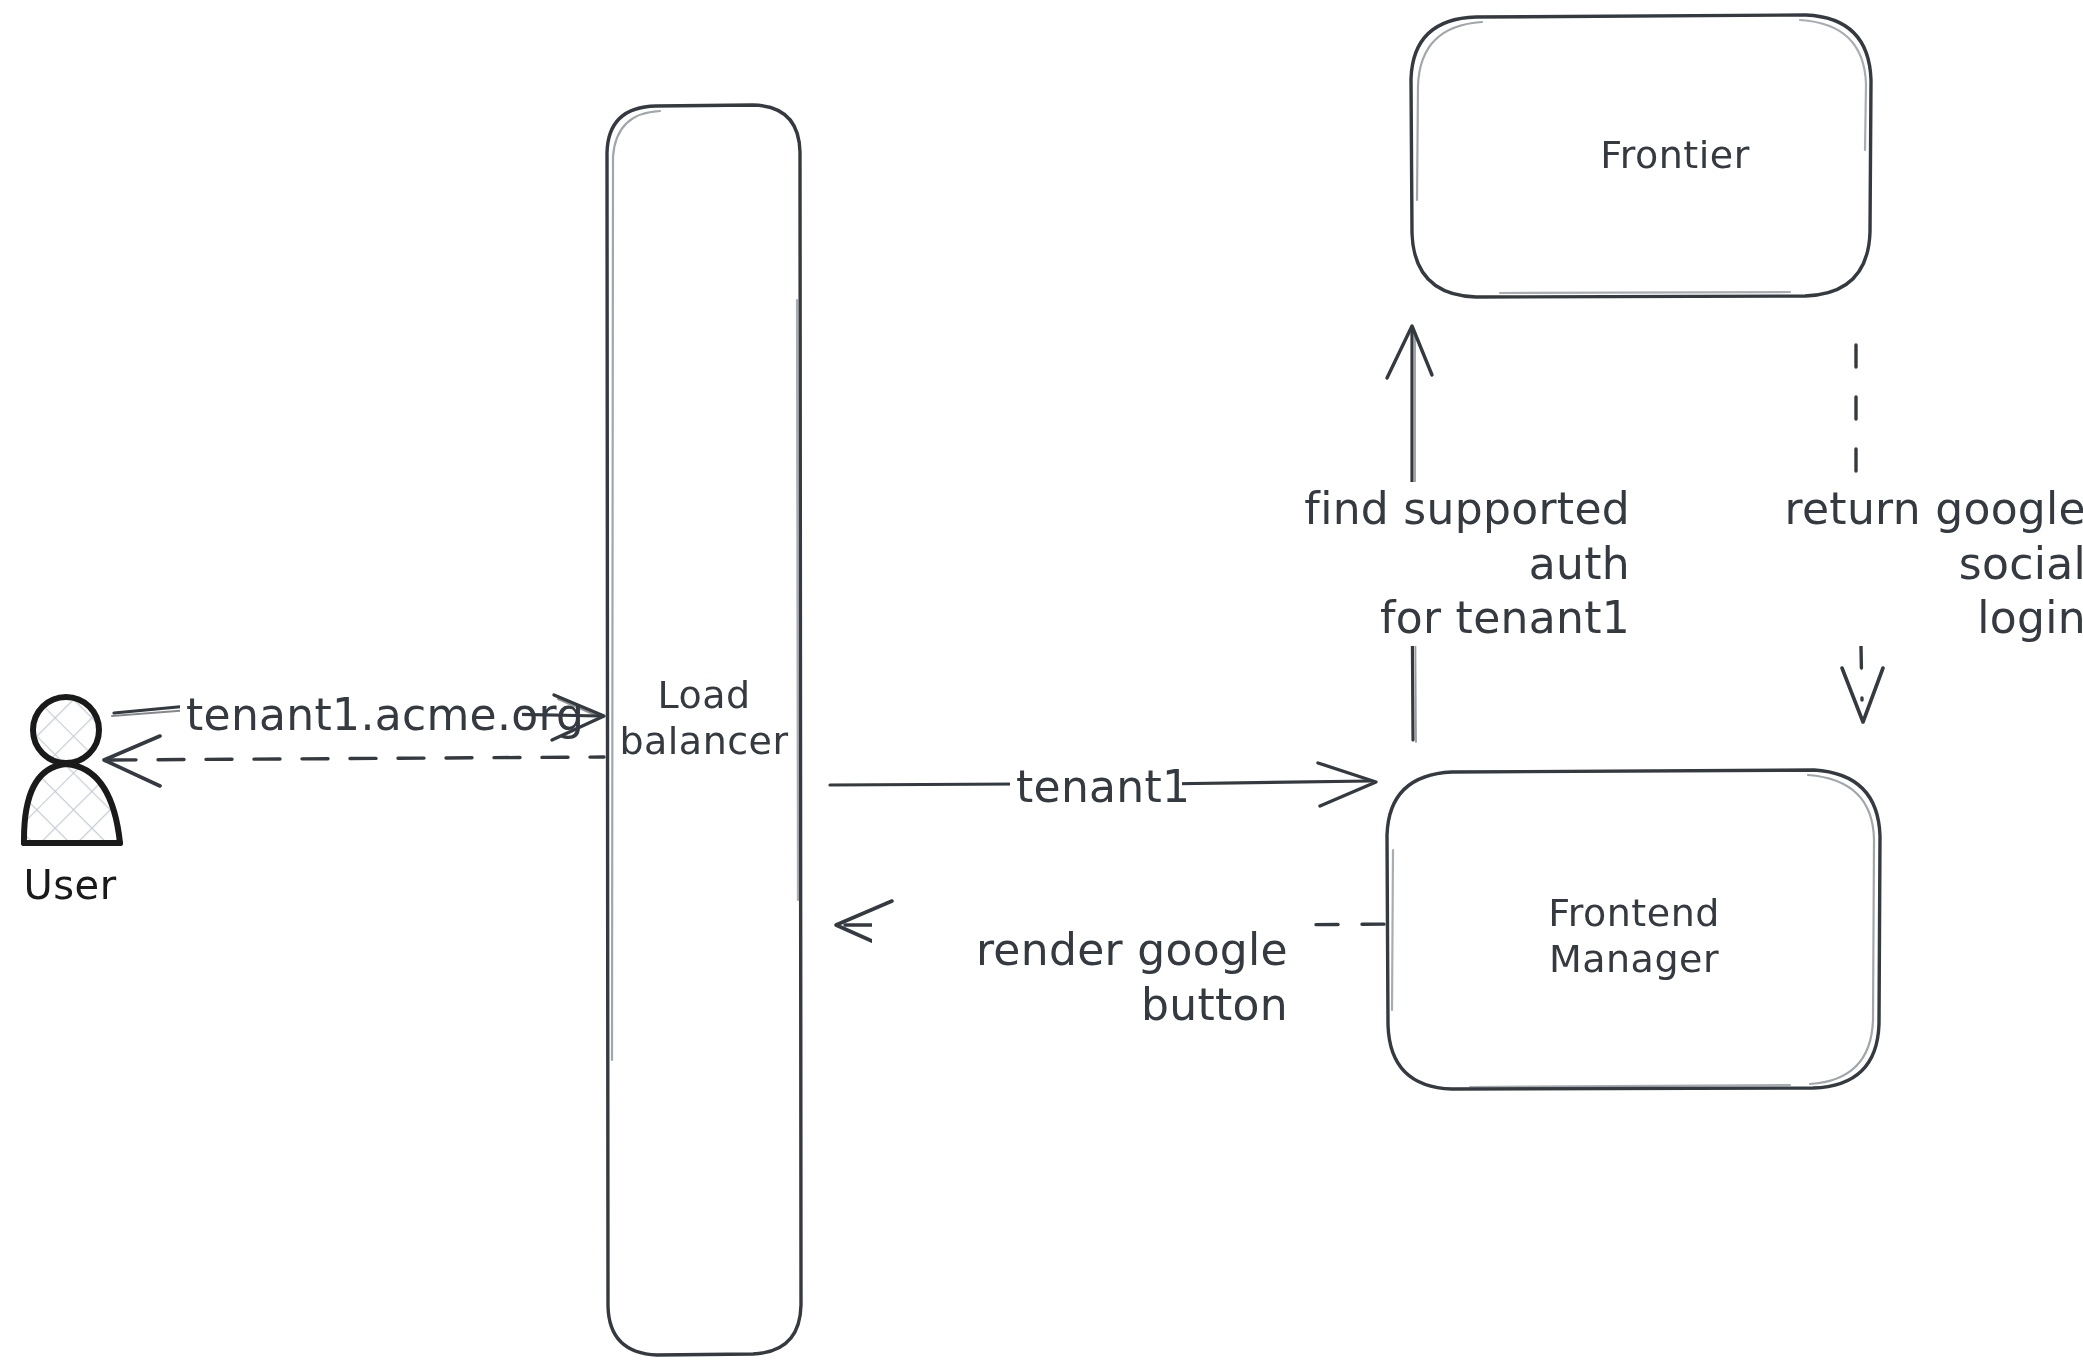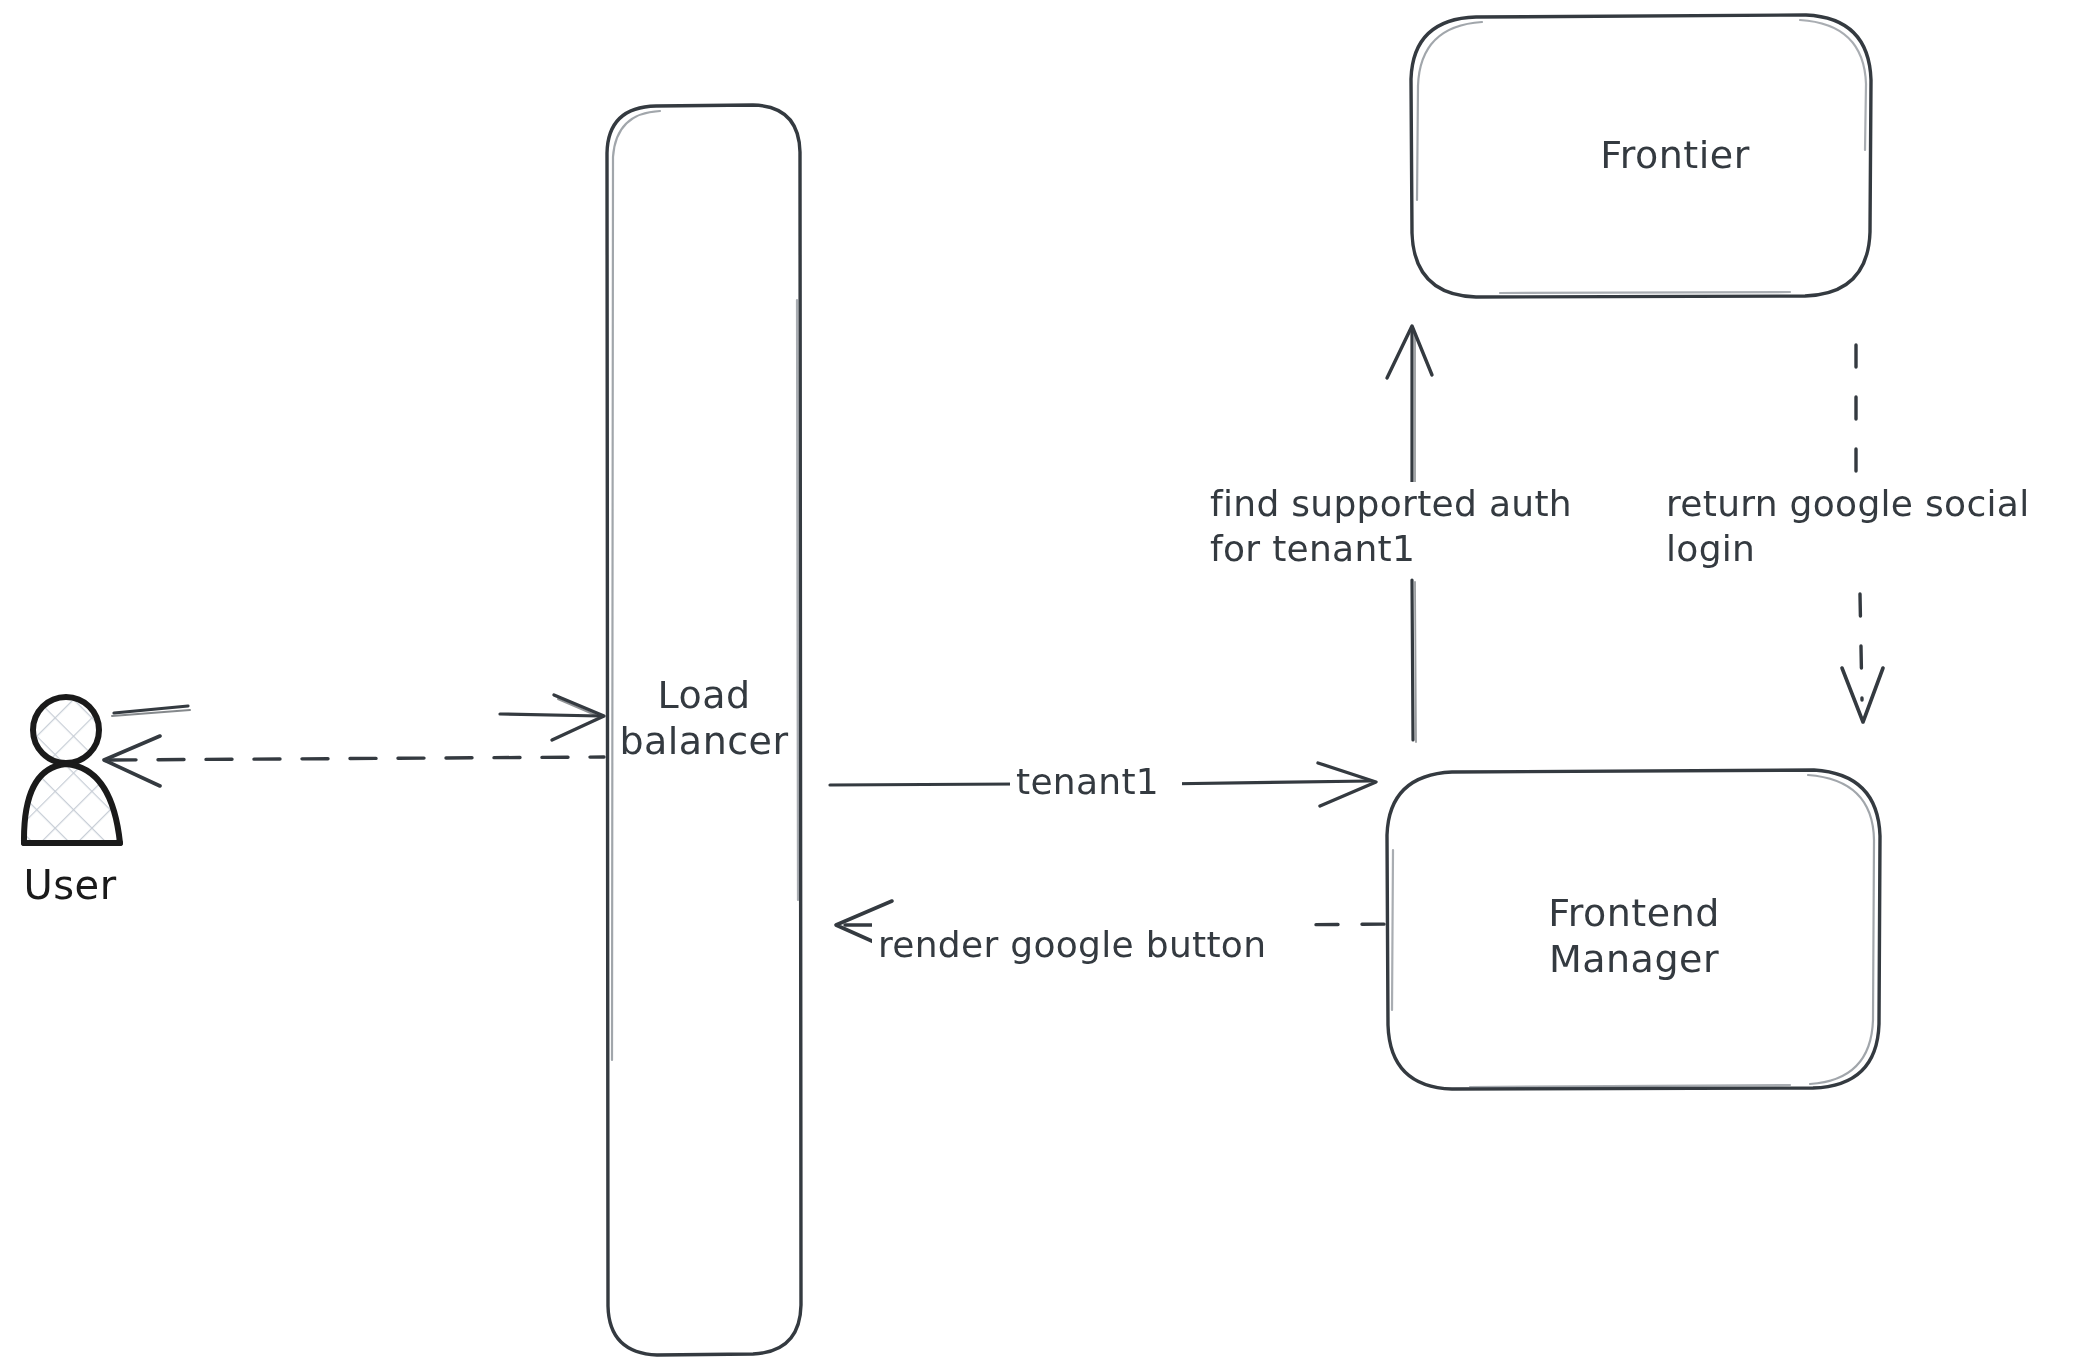--- a/index.html
+++ b/index.html
@@ -34,24 +34,24 @@
     letter-spacing: 0.5px;
     text-align: center;
     white-space: pre-line;
     pointer-events: none;
     user-select: none;
   }
   .edge-label {
     position: absolute;
     color: #343a40;
     font-family: "DejaVu Sans", sans-serif;
-    font-size: 36px;
+    font-size: 44px;
     line-height: 1.24;
     letter-spacing: 0.3px;
-    text-align: left;
+    text-align: right;
     white-space: pre-line;
     background: #ffffff;
     padding: 0 6px;
     user-select: none;
   }
   .actor-label {
     position: absolute;
     color: #1a1a1a;
     font-family: "DejaVu Sans", sans-serif;
     font-size: 40px;
@@ -150,20 +150,21 @@
   <div class="node-label" style="left:608px; top:672px; width:192px;">Load
 balancer</div>
 
   <div class="node-label" style="left:1411px; top:132px; width:528px;">Frontier</div>
 
   <div class="node-label" style="left:1388px; top:890px; width:492px;">Frontend
 Manager</div>
 
   <div class="actor-label" style="left:0px; top:862px; width:140px;">User</div>
 
+  <div class="edge-label" style="left:180px; top:688px; width:330px;">tenant1.acme.org</div>
 
   <div class="edge-label" style="left:1010px; top:760px; width:160px;">tenant1</div>
 
   <div class="edge-label" style="left:872px; top:900px; width:410px;margin-top:23px;">render google button</div>
 
   <div class="edge-label" style="left:1204px; top:482px; width:420px;">find supported auth
 for tenant1</div>
 
   <div class="edge-label" style="left:1660px; top:482px; width:420px;">return google social
 login</div>

